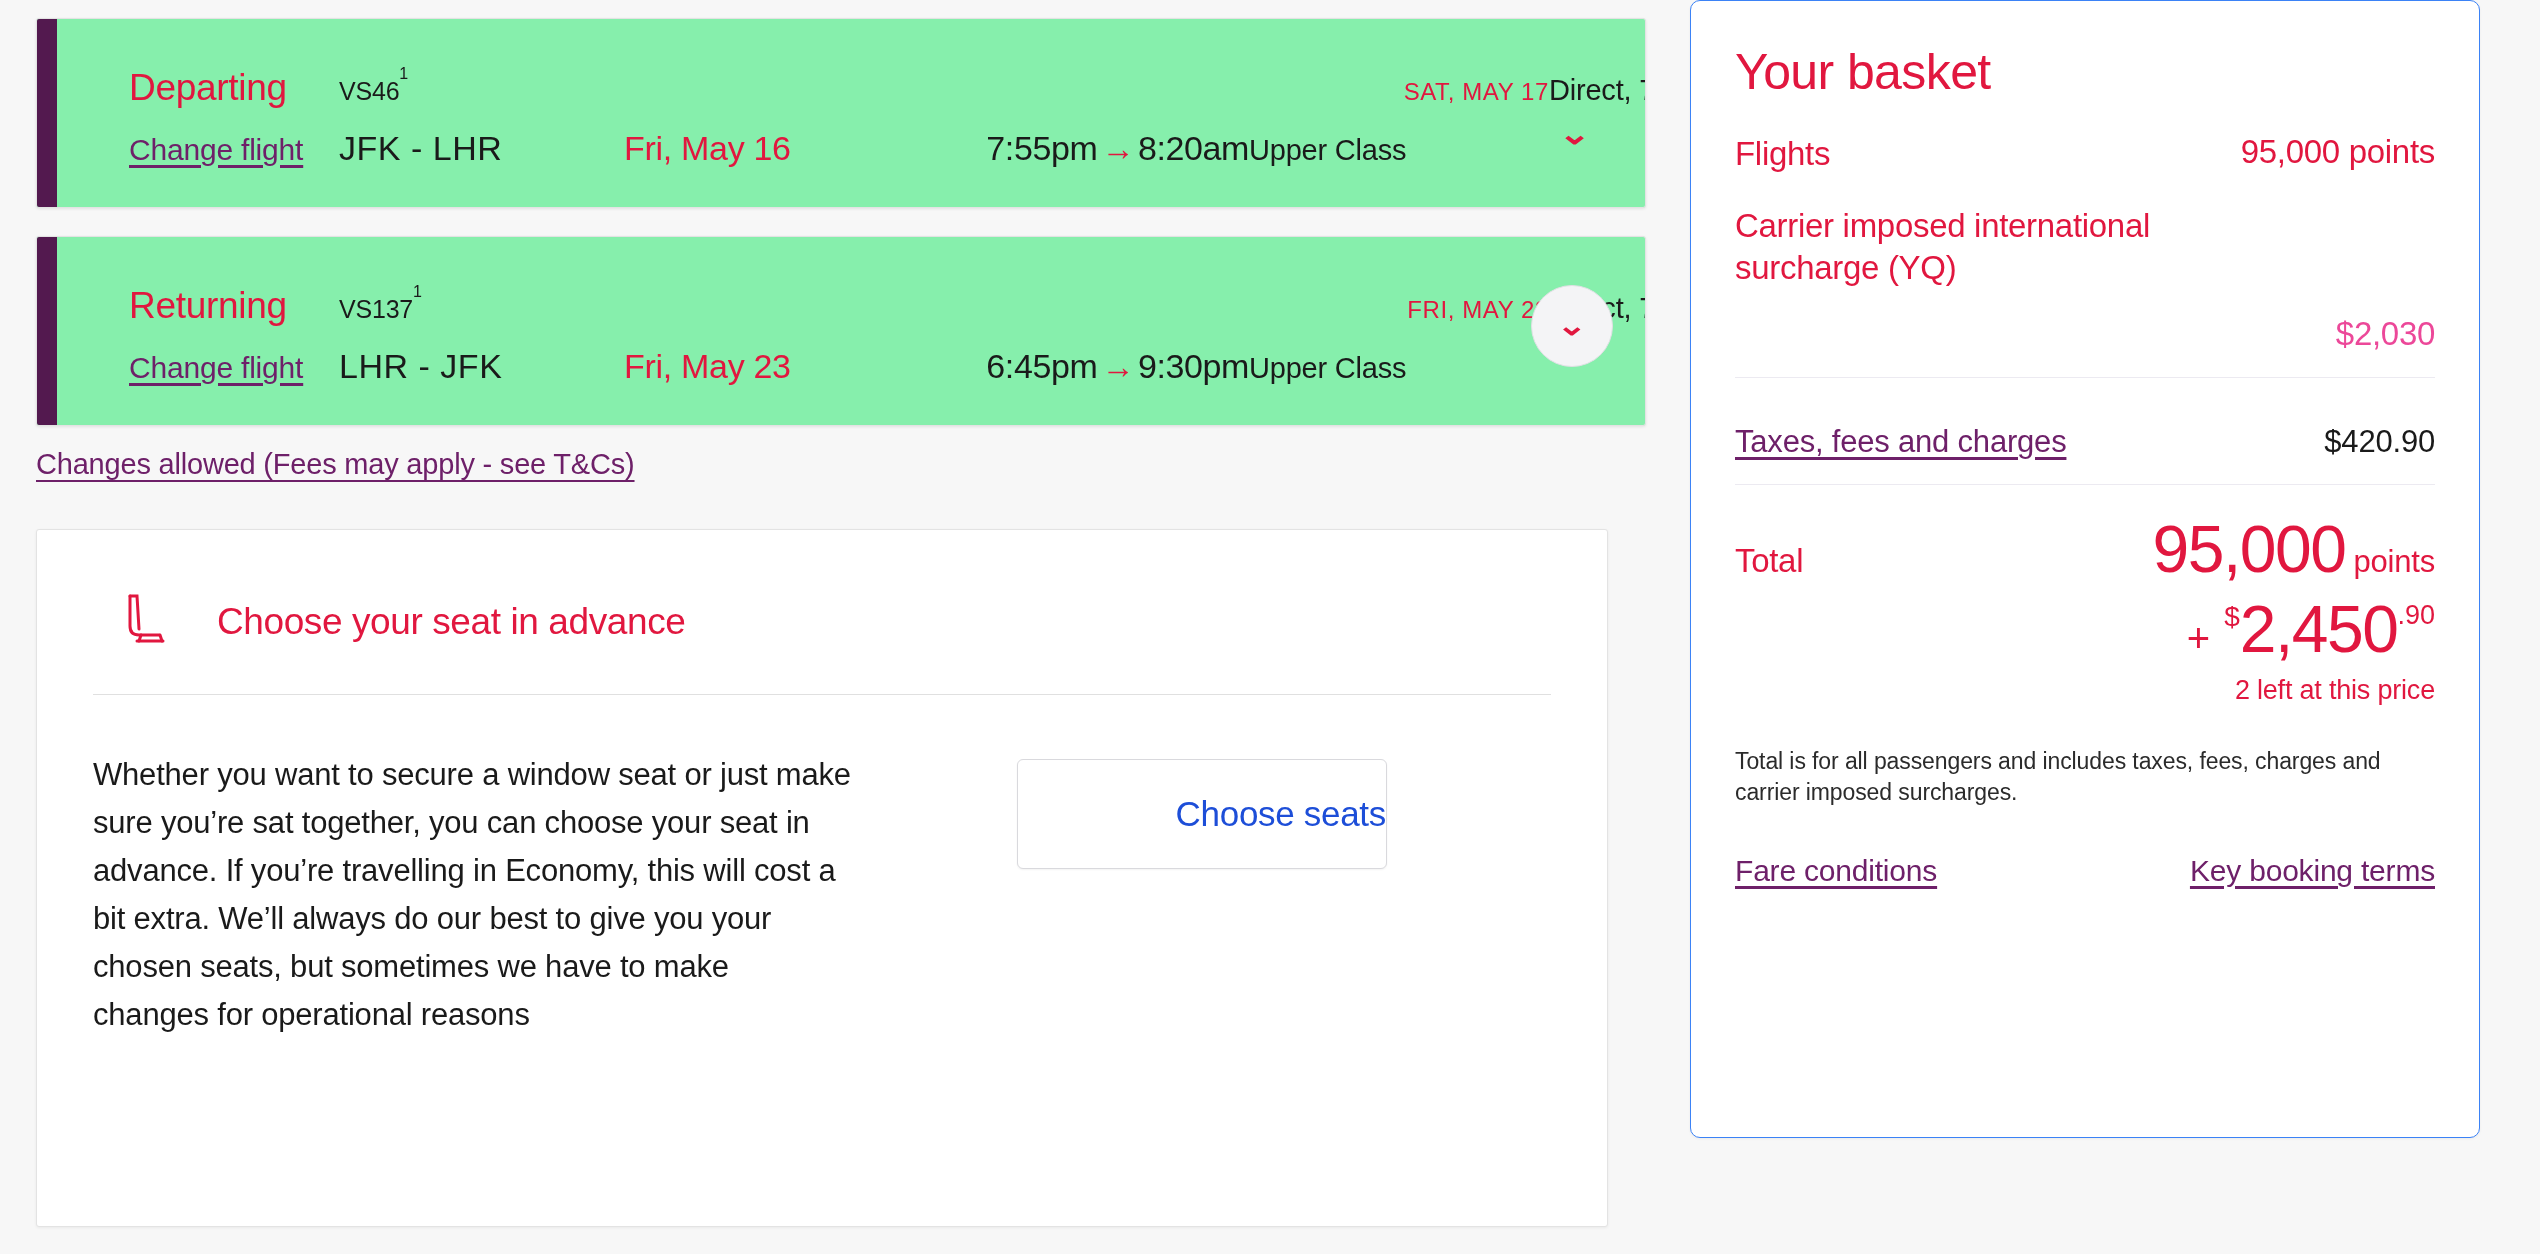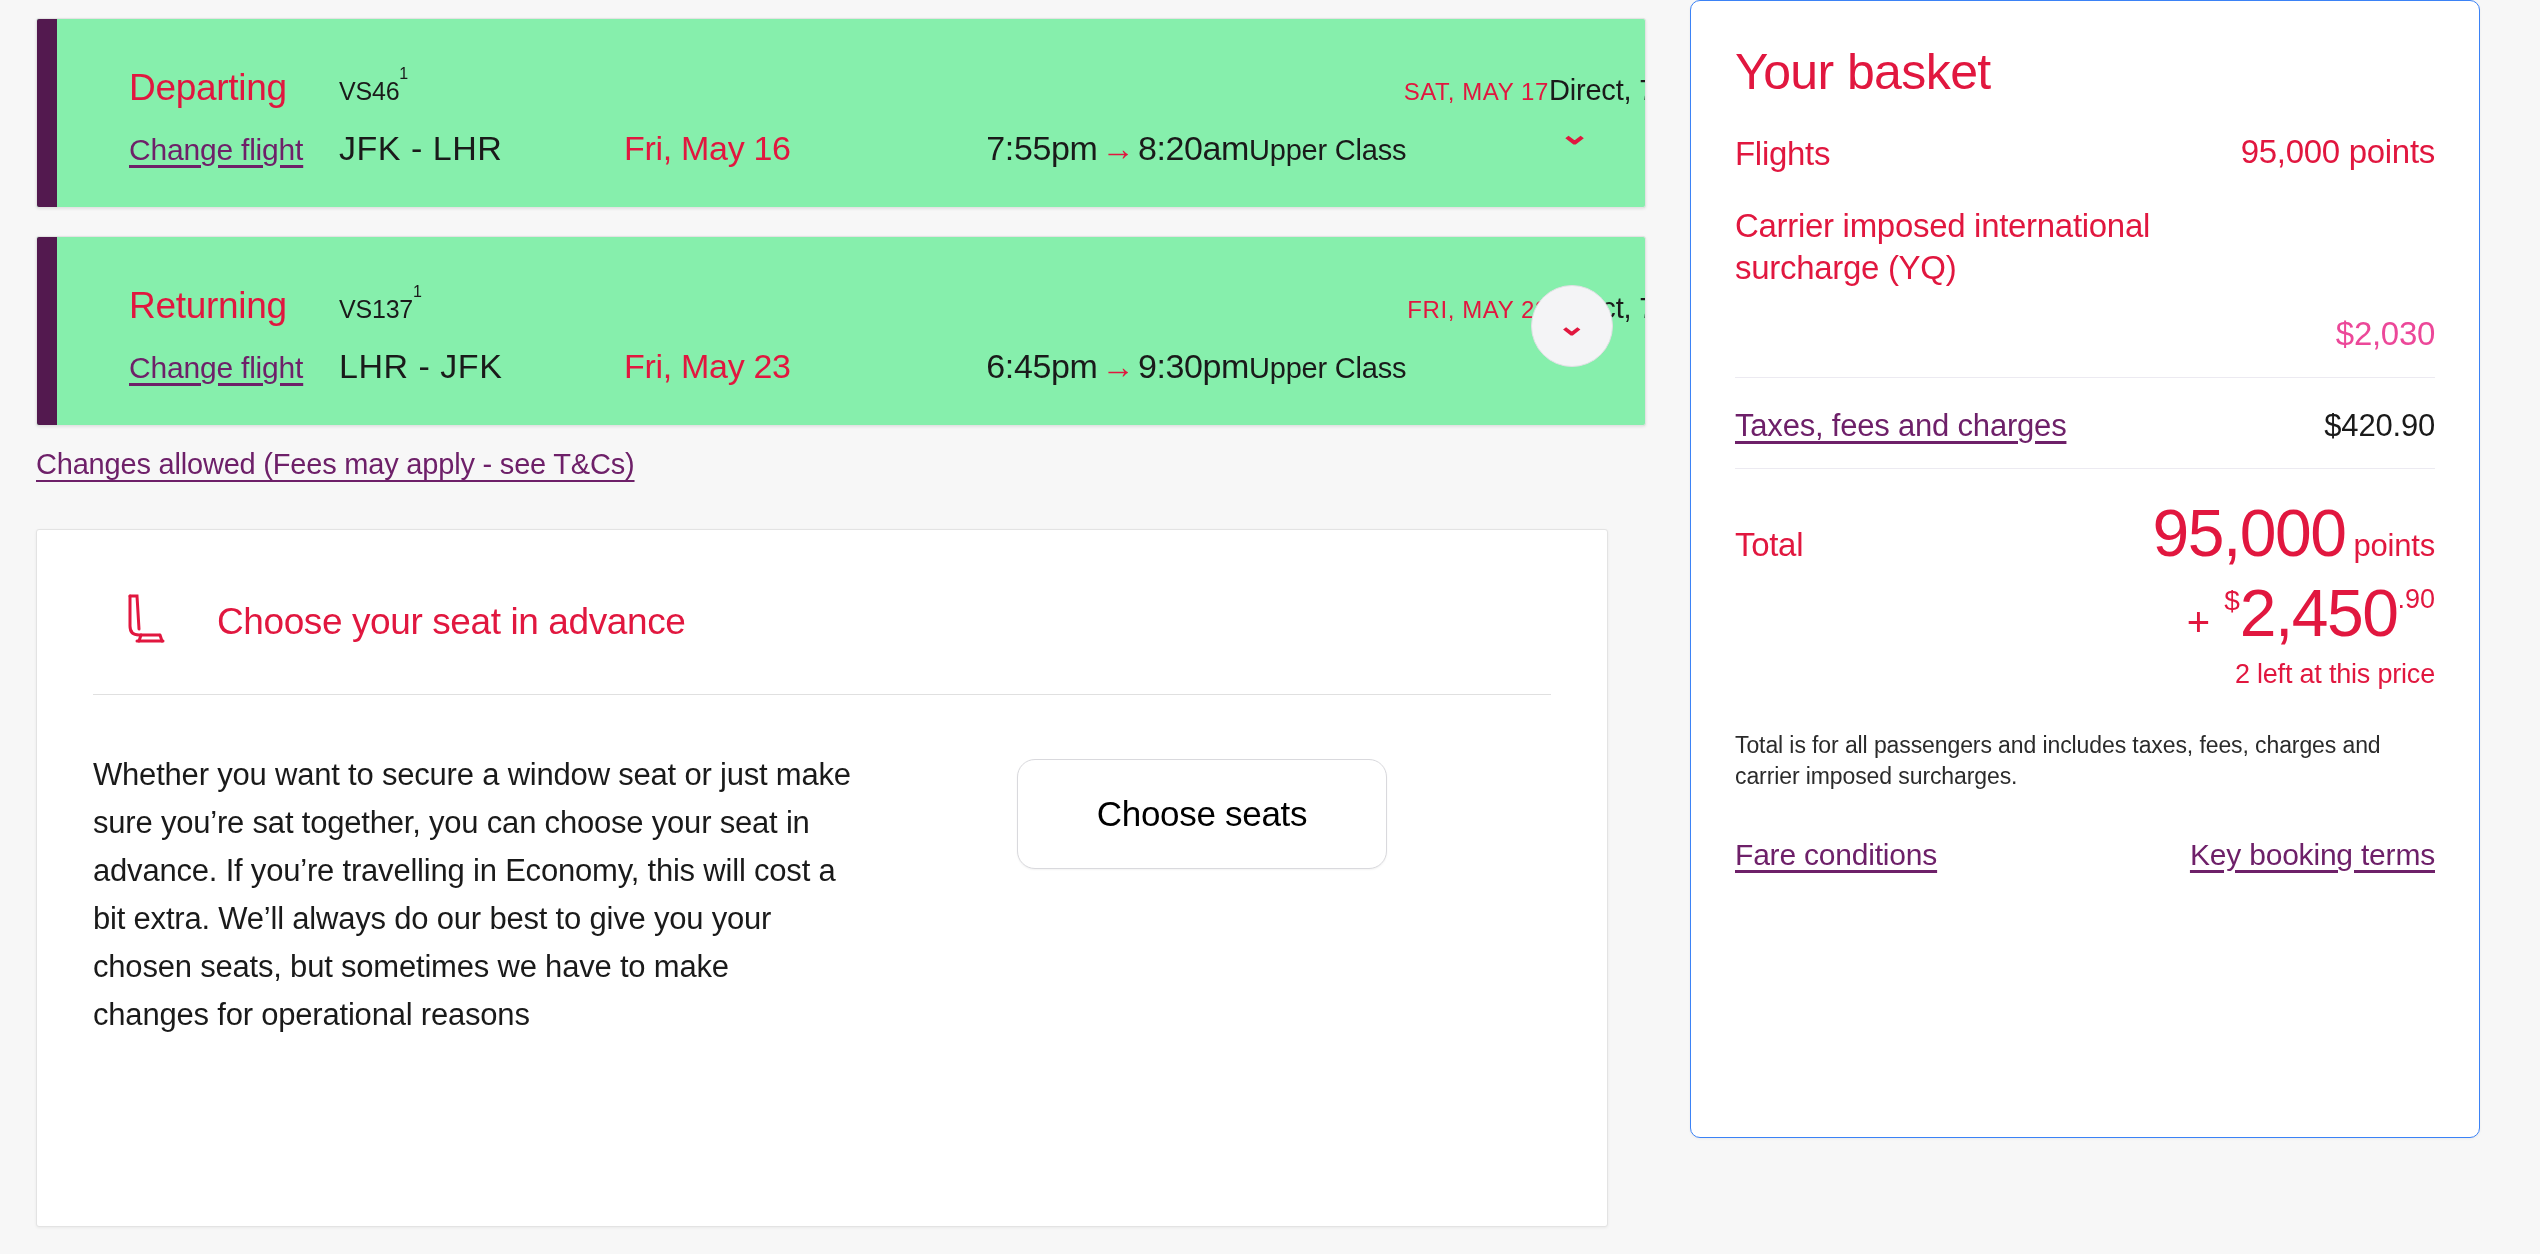--- a/index.html
+++ b/index.html
@@ -227,27 +227,28 @@
     flex: 1;
     display: flex;
     justify-content: center;
     padding-top: 8px;
   }
   .choose-seats-btn {
     width: 370px;
     height: 110px;
     background: #ffffff;
     border: 1px solid #d9d9dd;
-    border-radius: 18px;
-    color: #000000;
+    border-radius: 6px;
+    color: #1d4ed8;
     font-size: 35px;
     font-family: "Liberation Sans", sans-serif;
     letter-spacing: -0.3px;
     cursor: pointer;
     box-shadow: 0 1px 2px rgba(0,0,0,0.05);
+    text-align: right;
   }
 
   
   .basket {
     position: absolute;
     left: 1690px;
     top: 0px;
     width: 790px;
     height: 1138px;
     background: #ffffff;
@@ -306,21 +307,21 @@
   .hr {
     height: 1px;
     background: #eceaf1;
     margin: 24px 0 0 0;
   }
 
   .tax-row {
     display: flex;
     justify-content: space-between;
     align-items: baseline;
-    margin-top: 30px;
+    margin-top: 46px;
   }
   .tax-link {
     font-size: 31px;
     color: #6E2069;
     text-decoration: underline;
     text-underline-offset: 5px;
     cursor: pointer;
     letter-spacing: -0.2px;
   }
   .tax-val {

